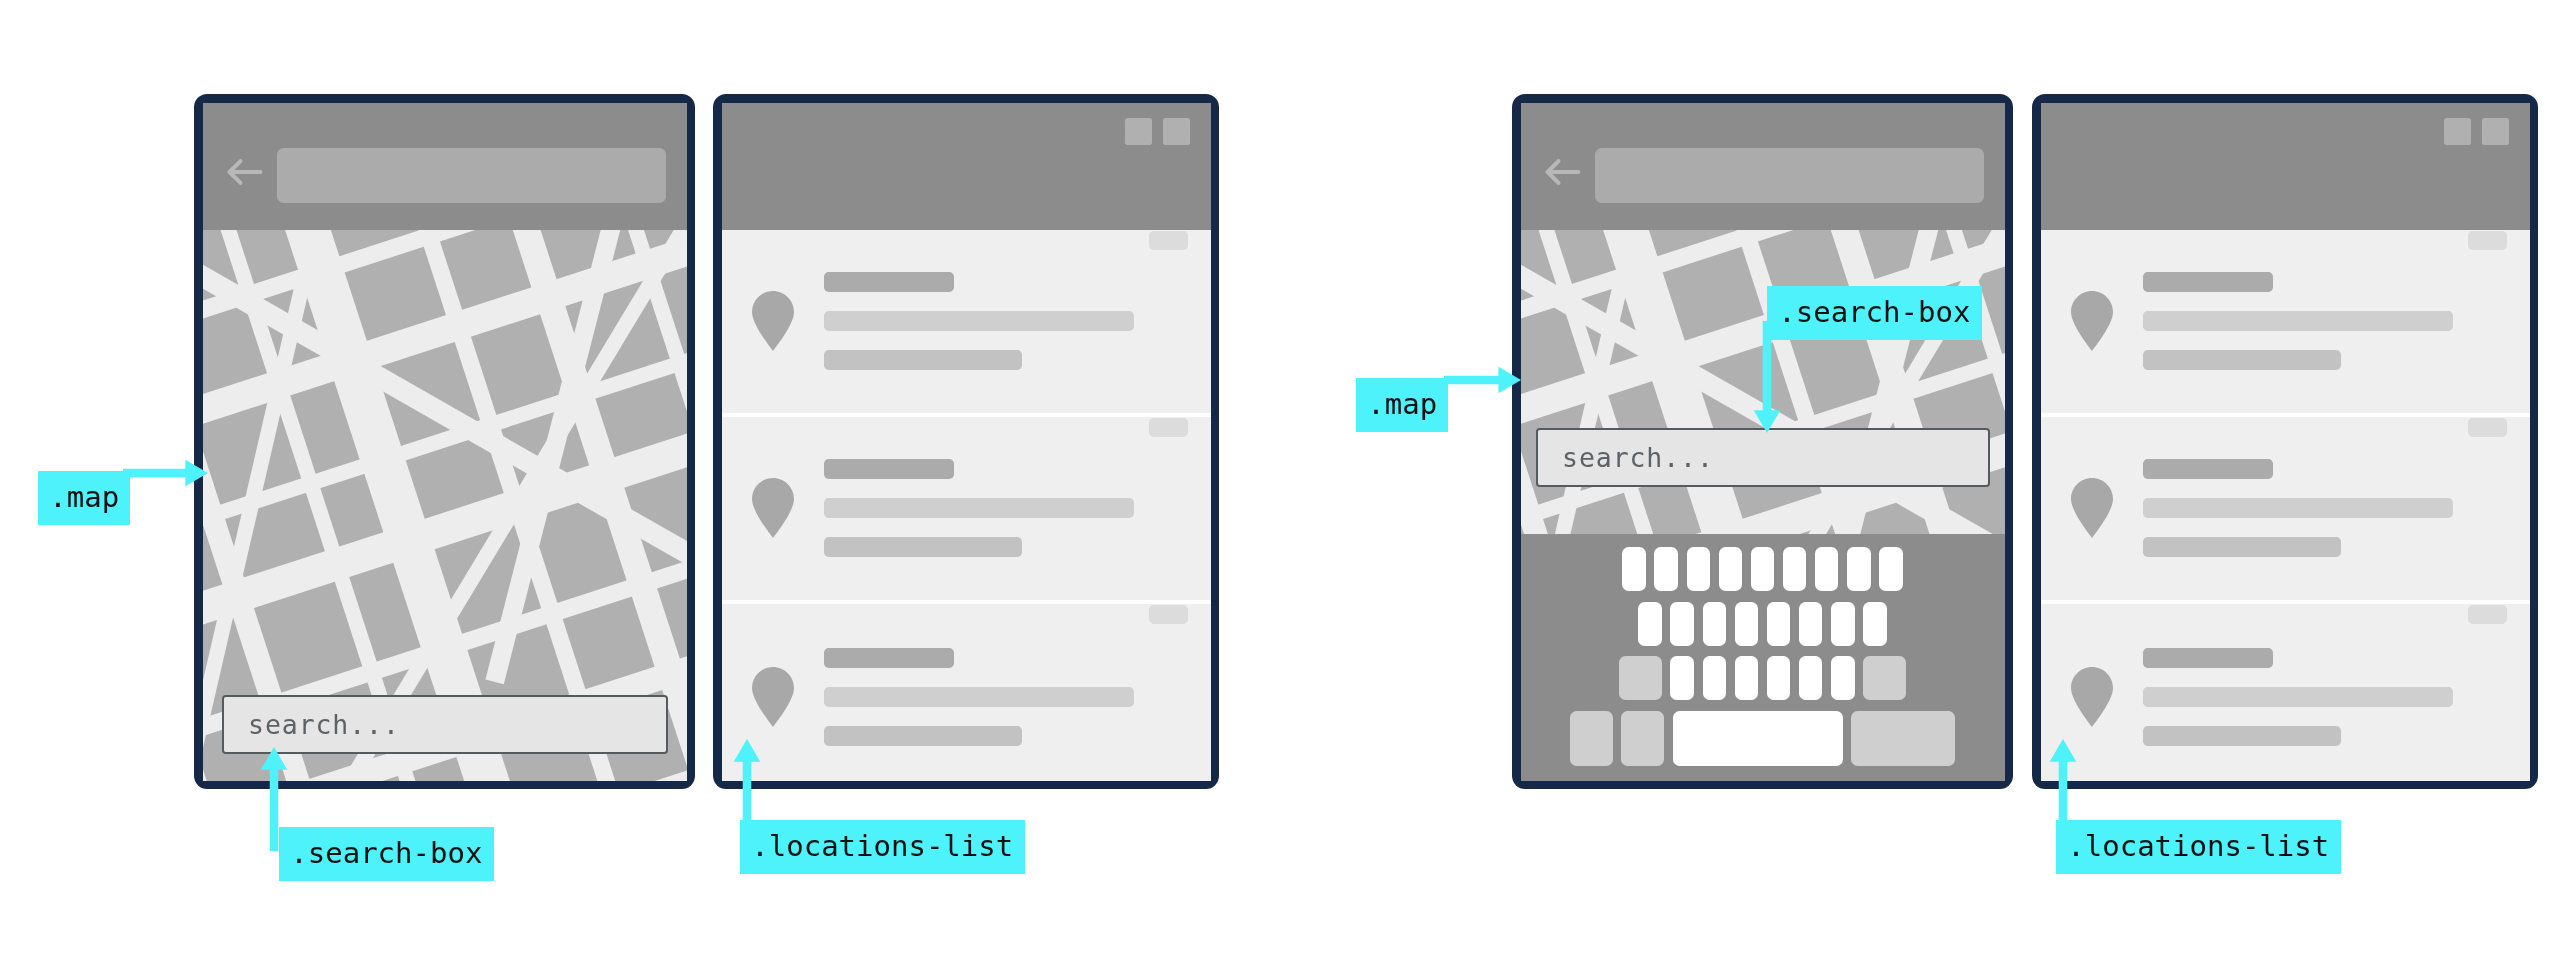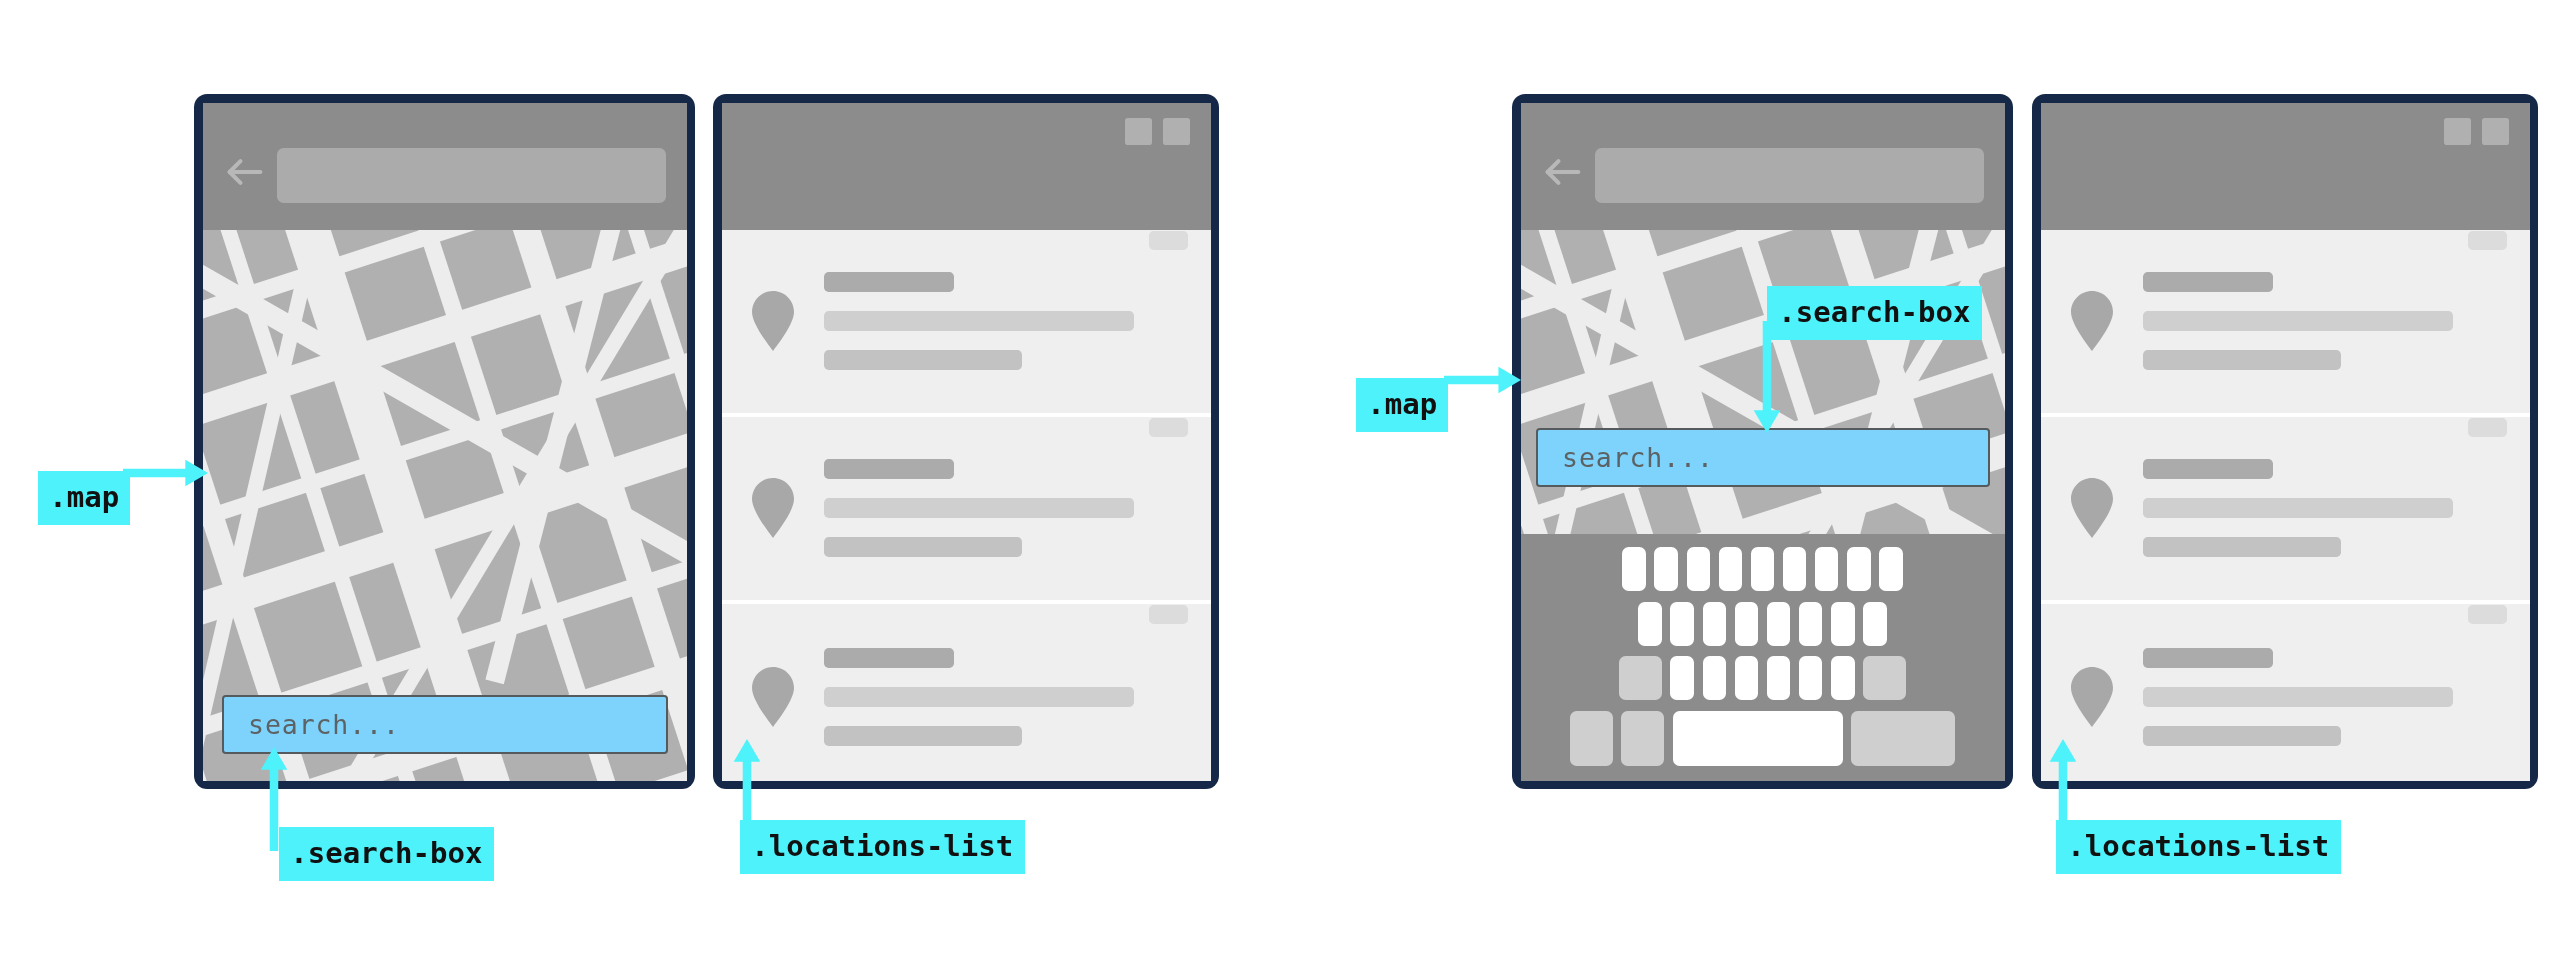--- a/index.html
+++ b/index.html
@@ -64,21 +64,21 @@
     right: 21px;
     top: 45px;
     height: 55px;
     background: #ababab;
     border-radius: 6.6px;
   }
 
   
   .search-box {
     position: absolute;
-    background: #7dd3fc;
+    background: #e5e5e5;
     border: 2.8px solid #555a5c;
     border-radius: 3.8px;
     box-sizing: border-box;
     display: flex;
     align-items: center;
     z-index: 6;
     text-align: center;
   }
   .search-box-text {
     padding-left: 24.6px;
@@ -197,21 +197,20 @@
   .ann-label {
     position: absolute;
     background: #4df2fb;
     color: #111111;
     font-family: "DejaVu Sans Mono", "Liberation Mono", monospace;
     font-size: 29px;
     line-height: 1;
     padding: 12.3px 11.3px 13.2px 11.3px;
     white-space: nowrap;
     z-index: 20;
-    font-weight: bold;
   }
   .ann-arrow {
     position: absolute;
     z-index: 19;
     overflow: visible;
   }
 </style>
 </head>
 <body>
 

